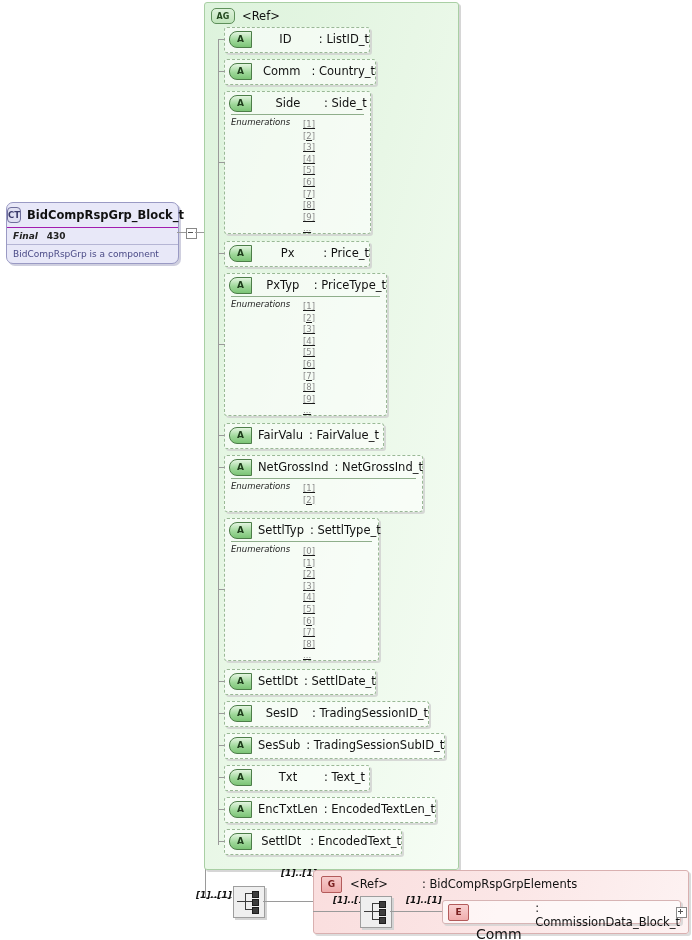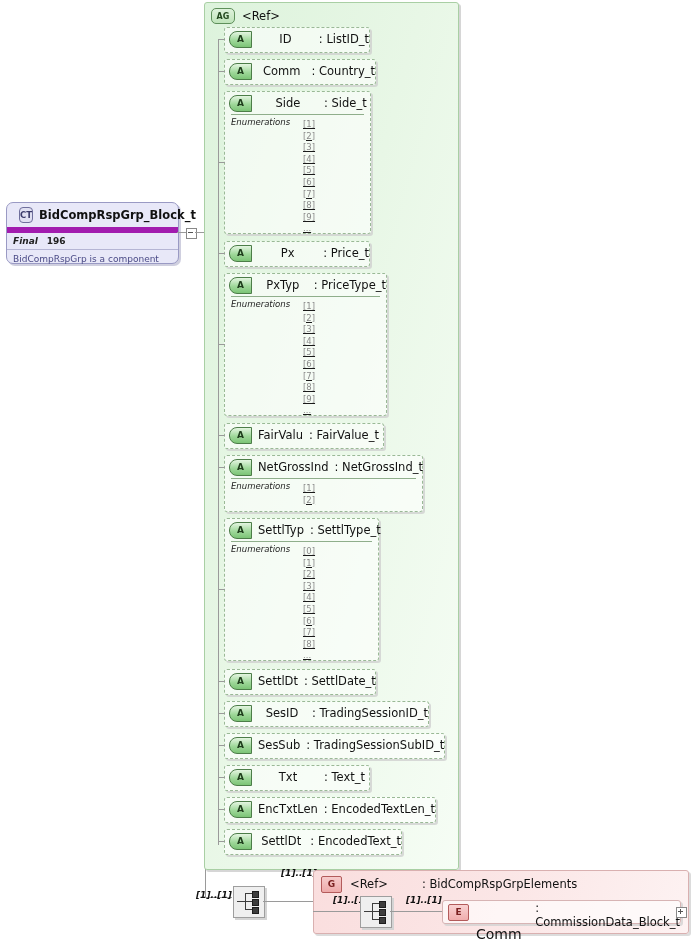--- a/index.html
+++ b/index.html
@@ -10,22 +10,22 @@
   }
   .abs{position:absolute;}
 
   
   .ct-box{
     position:absolute;left:6px;top:202px;width:171px;height:60px;
     background:#e8e8f8;border:1px solid #9a9ac4;border-radius:7px;
     box-shadow:2px 2px 0 #cfcfdf;
   }
   .ct-head{
-    height:24px;display:flex;align-items:center;gap:6px;padding:0 12px;
-    border-bottom:6px solid #a21caf;
+    height:24px;display:flex;align-items:center;gap:6px;padding:0 0;
+    border-bottom:1px solid #a21caf;
   }
   .ct-ico{
     width:21px;height:14px;border:1px solid #6f6f9c;border-radius:4px;
     background:#e0e0f2;font-size:8.5px;font-weight:bold;color:#3b3b6b;
     display:flex;align-items:center;justify-content:center;letter-spacing:0;
   }
   .ct-title{font-size:11.5px;font-weight:bold;color:#111;}
   .ct-final{
     height:16px;display:flex;align-items:center;gap:9px;padding:0 6px;
     border-bottom:1px solid #b5b5d4;font-size:9px;
@@ -144,21 +144,21 @@
 </head>
 <body>
 
 <div class="ct-box">
   <div class="ct-head">
     <span class="ct-ico">CT</span>
     <span class="ct-title">BidCompRspGrp_Block_t</span>
   </div>
   <div class="ct-final">
     <span class="k">Final</span>
-    <span class="v">196</span>
+    <span class="v">430</span>
   </div>
   <div class="ct-desc">BidCompRspGrp is a component</div>
 </div>
 
 <div class="ln lnh abs" style="left:177px;top:232px;width:9px;"></div>
 <div class="plusbox" style="left:186px;top:228px;"></div>
 <div class="ln lnh abs" style="left:195px;top:232px;width:10px;"></div>
 <div class="ln lnv abs" style="left:205px;top:232px;height:665px;"></div>
 <div class="ln lnh abs" style="left:205px;top:897px;width:27px;"></div>
 

